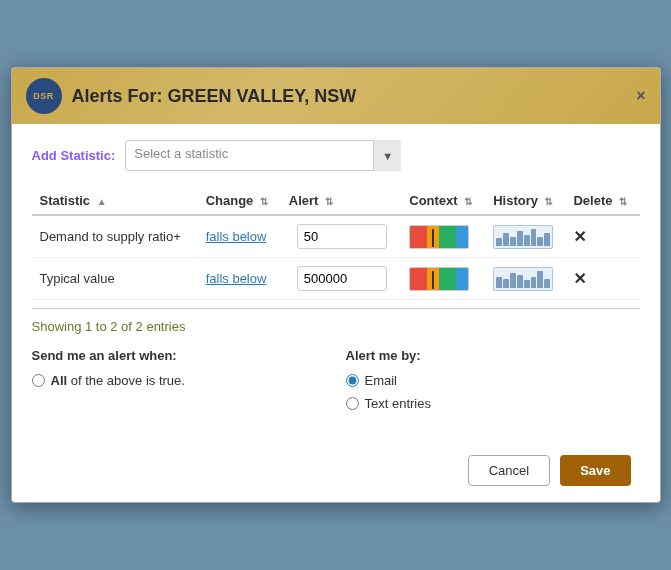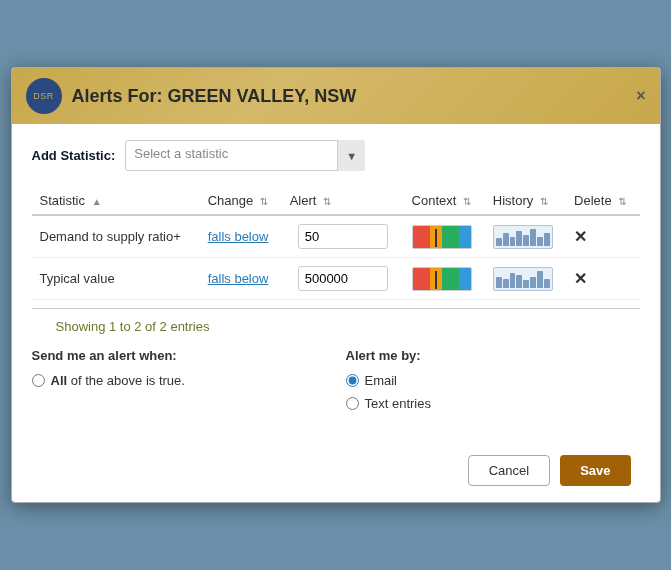--- a/index.html
+++ b/index.html
@@ -47,21 +47,21 @@
       height: 36px;
       background: #2a4a7f;
       border-radius: 50%;
       display: flex;
       align-items: center;
       justify-content: center;
       position: relative;
     }
     .logo-dsr {
       color: #c8a84b;
-      font-weight: normal;
+      font-weight: bold;
       font-size: 9px;
       letter-spacing: 0.5px;
     }
     .modal-title {
       color: #2a2a2a;
       font-size: 18px;
       font-weight: bold;
     }
     .modal-close {
       color: #555;
@@ -74,32 +74,32 @@
       padding: 16px 20px;
     }
     .add-statistic-row {
       display: flex;
       align-items: center;
       gap: 10px;
       margin-bottom: 16px;
     }
     .add-statistic-label {
       font-weight: bold;
-      color: #0f172a;
+      color: #8b5cf6;
       white-space: nowrap;
     }
     .select-wrapper {
       position: relative;
       display: inline-block;
     }
     .select-wrapper select {
       border: 1px solid #ccc;
       border-radius: 3px;
       padding: 5px 28px 9px 8px;
-      width: 240px;
+      width: 276px;
       color: #888;
       font-size: 13px;
       background: #fff;
       appearance: none;
       -webkit-appearance: none;
       cursor: pointer;
     }
     .select-arrow {
       position: absolute;
       right: 0;
@@ -121,21 +121,21 @@
       border-collapse: collapse;
       margin-bottom: 8px;
     }
     thead tr {
       border-bottom: 2px solid #ccc;
     }
     th {
       text-align: left;
       padding: 6px 8px;
       color: #333;
-      font-weight: normal;
+      font-weight: bold;
       font-size: 13px;
       white-space: nowrap;
     }
     th.sortable {
       cursor: pointer;
     }
     th .sort-arrow {
       color: #888;
       font-size: 10px;
       margin-left: 3px;
@@ -206,21 +206,20 @@
     }
     .divider {
       border: none;
       border-top: 1px solid #ccc;
       margin: 8px 0 10px;
     }
     .showing-text {
       color: #6a7a2a;
       font-size: 13px;
       margin-bottom: 14px;
-      margin-left: 24px;
     }
     .alert-options {
       display: flex;
       gap: 20px;
       margin-bottom: 8px;
     }
     .alert-section {
       flex: 1;
     }
     .alert-section-title {

